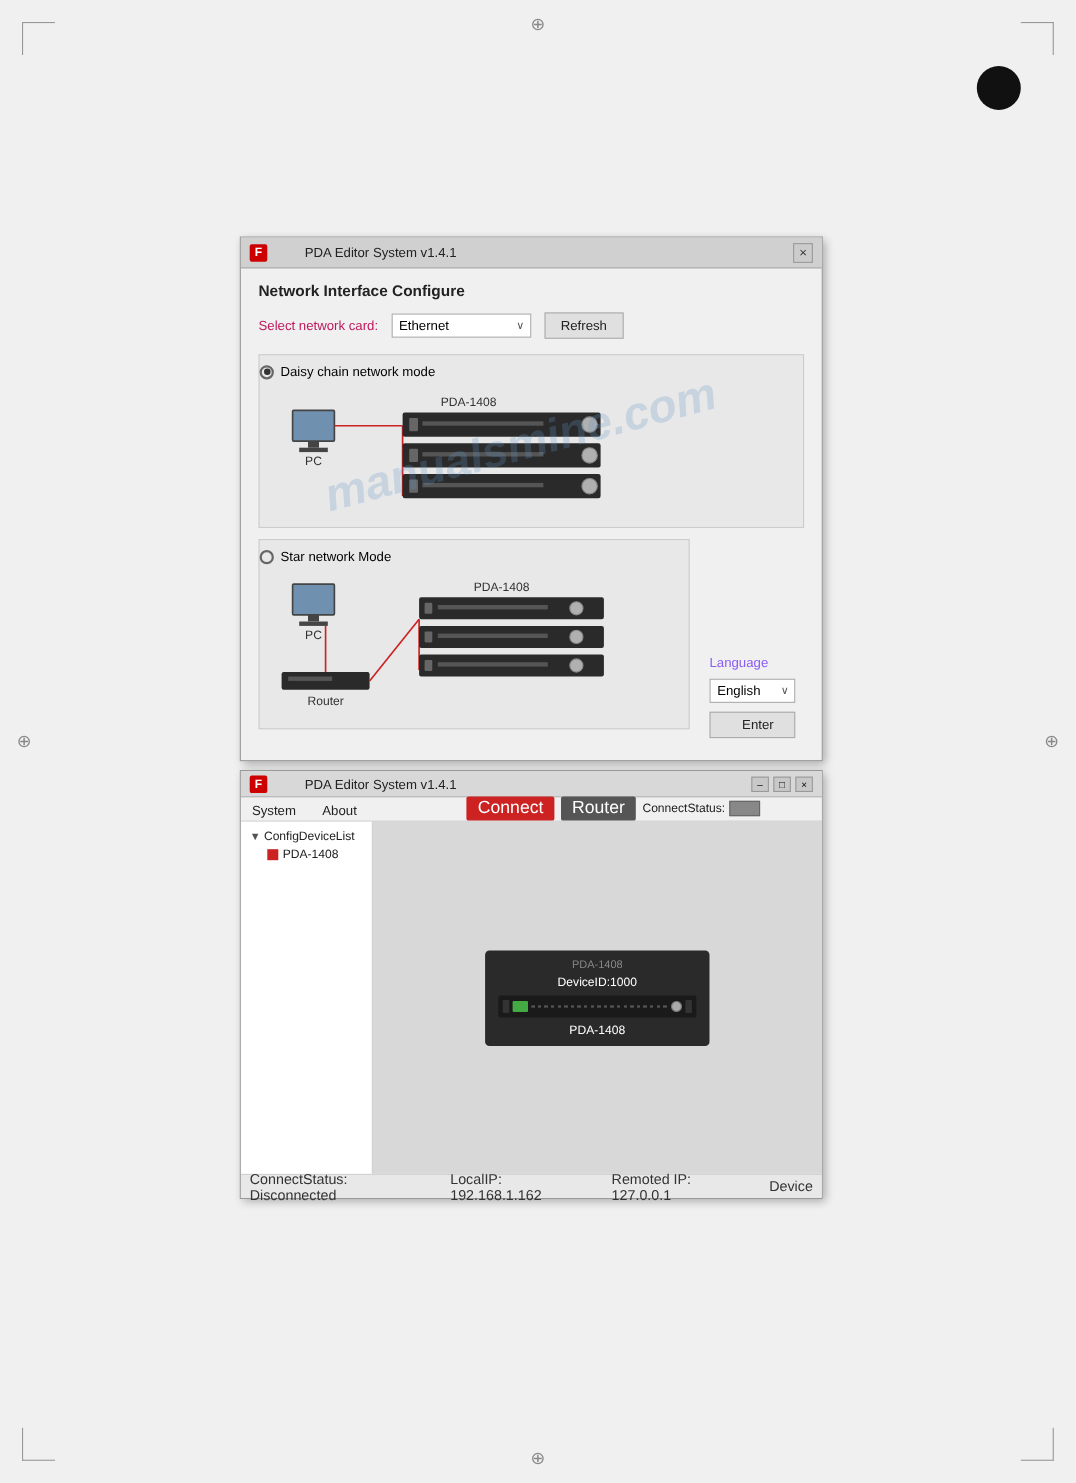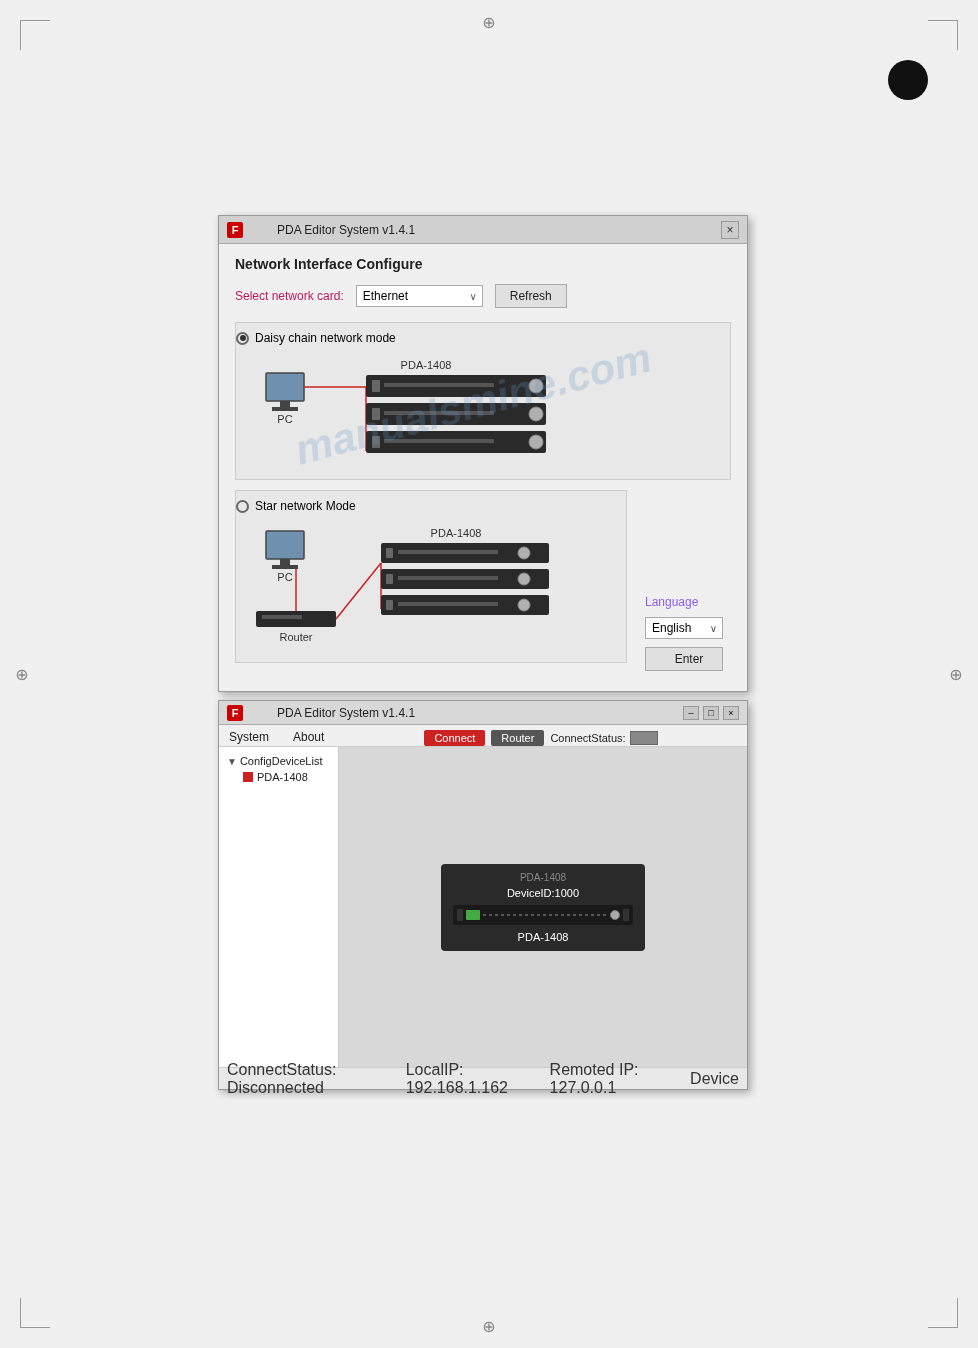--- a/index.html
+++ b/index.html
@@ -248,21 +248,21 @@
       color: #222;
       cursor: pointer;
       padding: 2px 4px;
     }
 
     .toolbar-btn {
       background: #cc2222;
       color: white;
       border: none;
       padding: 2px 10px;
-      font-size: 11px;
+      font-size: 16px;
       cursor: pointer;
       border-radius: 2px;
     }
 
     .toolbar-btn.setup {
       background: #555;
       color: white;
     }
 
     .connect-status {
@@ -387,21 +387,21 @@
 
     
     .statusbar {
       background: #e8e8e8;
       border-top: 1px solid #ccc;
       height: 22px;
       display: flex;
       align-items: center;
       padding: 0 8px;
       gap: 20px;
-      font-size: 16px;
+      font-size: 13px;
       color: #333;
     }
 
     
     .watermark {
       position: absolute;
       top: 380px;
       left: 290px;
       font-size: 42px;
       color: rgba(100, 150, 200, 0.25);

